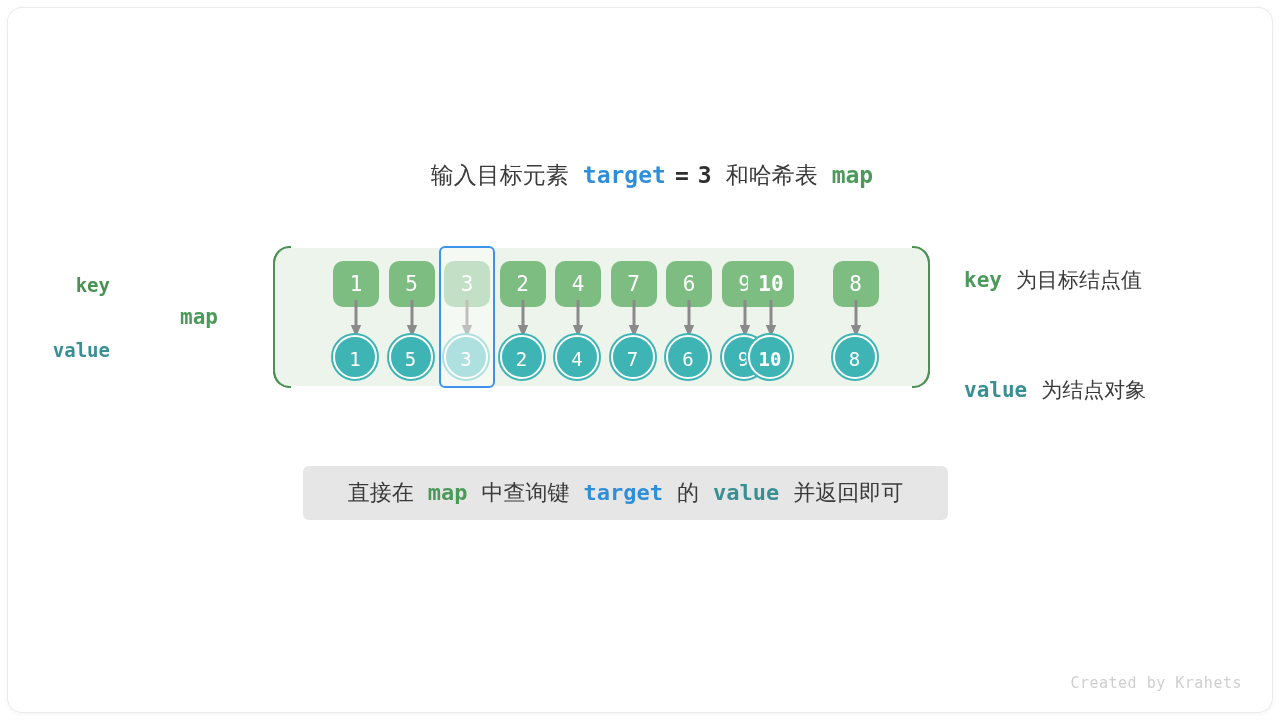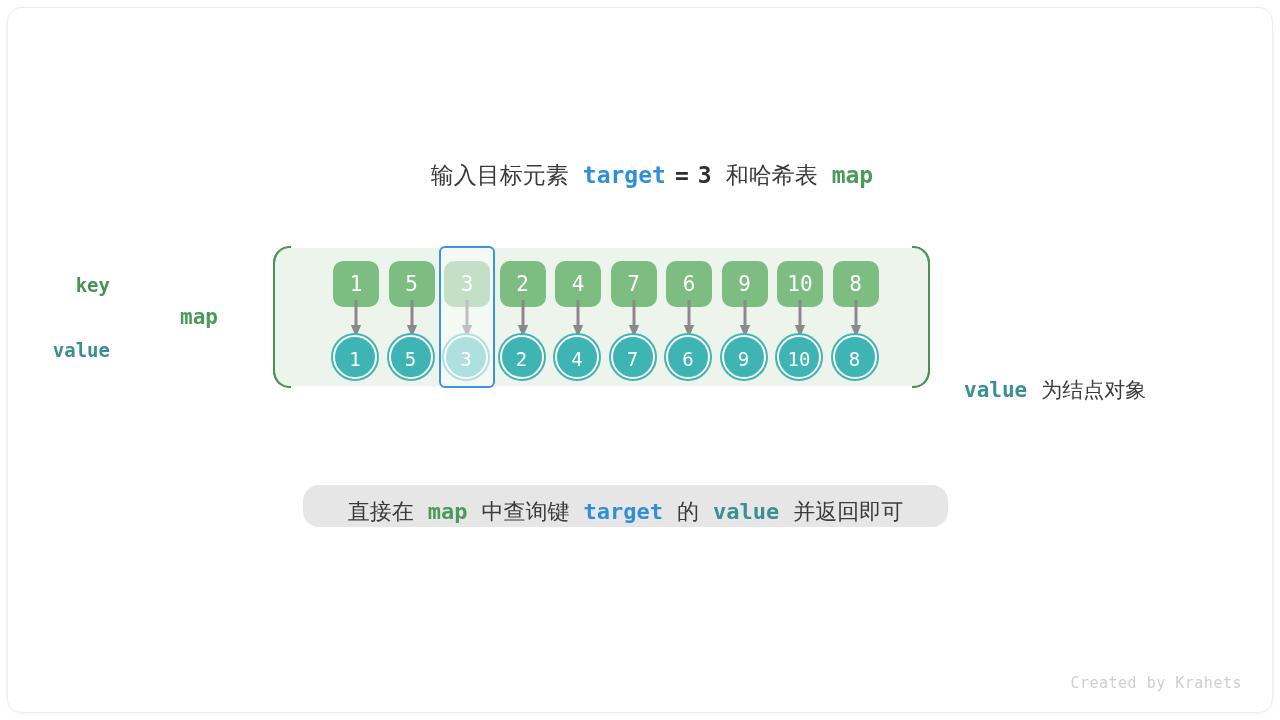--- a/index.html
+++ b/index.html
@@ -183,25 +183,25 @@
     color: #3a3a3a;
     white-space: nowrap;
   }
   #legend-key   { left: 956px; top: 258px; }
   #legend-value { left: 956px; top: 324px; margin-top: 44px; }
 
   
   #caption {
     position: absolute;
     left: 295px;
-    top: 477px;
+    top: 458px;
     width: 645px;
-    height: 42px;
+    height: 54px;
     background: #e6e6e6;
-    border-radius: 16px;
+    border-radius: 6px;
     font-size: 22px;
     color: #3a3a3a;
     line-height: 54px;
     text-align: center;
     white-space: nowrap;
     box-sizing: border-box;
   }
 
   
   #credit {
@@ -288,39 +288,42 @@
           <div class="val-circle">6</div>
         </div>
         <div class="cell" style="left: 441.5px;">
           <div class="key-box">9</div>
           <div class="arrow"><svg width="12" height="38" viewBox="0 0 12 38">
               <line x1="6" y1="0" x2="6" y2="27" stroke="#8a8a8a" stroke-width="3"></line>
               <polygon points="6,37 0.8,25 11.2,25" fill="#8a8a8a"></polygon>
             </svg></div>
           <div class="val-circle">9</div>
         </div>
-        <div class="cell" style="left: 497px;">
+        <div class="cell" style="left: 468px; font-weight: bold;">
           <div class="key-box">10</div>
           <div class="arrow"><svg width="12" height="38" viewBox="0 0 12 38">
               <line x1="6" y1="0" x2="6" y2="27" stroke="#8a8a8a" stroke-width="3"></line>
               <polygon points="6,37 0.8,25 11.2,25" fill="#8a8a8a"></polygon>
             </svg></div>
           <div class="val-circle">10</div>
         </div>
         <div class="cell" style="left: 552.5px;">
           <div class="key-box">8</div>
           <div class="arrow"><svg width="12" height="38" viewBox="0 0 12 38">
               <line x1="6" y1="0" x2="6" y2="27" stroke="#8a8a8a" stroke-width="3"></line>
               <polygon points="6,37 0.8,25 11.2,25" fill="#8a8a8a"></polygon>
             </svg></div>
           <div class="val-circle">8</div>
         </div>
       </div>
   </div>
 
+  <div id="legend-key" class="legend-line">
+    <span class="mono kw-green">key</span><span class="sp-m"></span><span>为目标结点值</span>
+  </div>
   <div id="legend-value" class="legend-line">
     <span class="mono kw-teal">value</span><span class="sp-m"></span><span>为结点对象</span>
   </div>
 
   <div id="caption">
     <span>直接在</span><span class="sp-m"></span><span class="mono kw-green">map</span><span class="sp-m"></span><span>中查询键</span><span class="sp-m"></span><span class="mono kw-blue">target</span><span class="sp-m"></span><span>的</span><span class="sp-m"></span><span class="mono kw-teal">value</span><span class="sp-m"></span><span>并返回即可</span>
   </div>
 
   <div id="credit">Created by Krahets</div>
 

